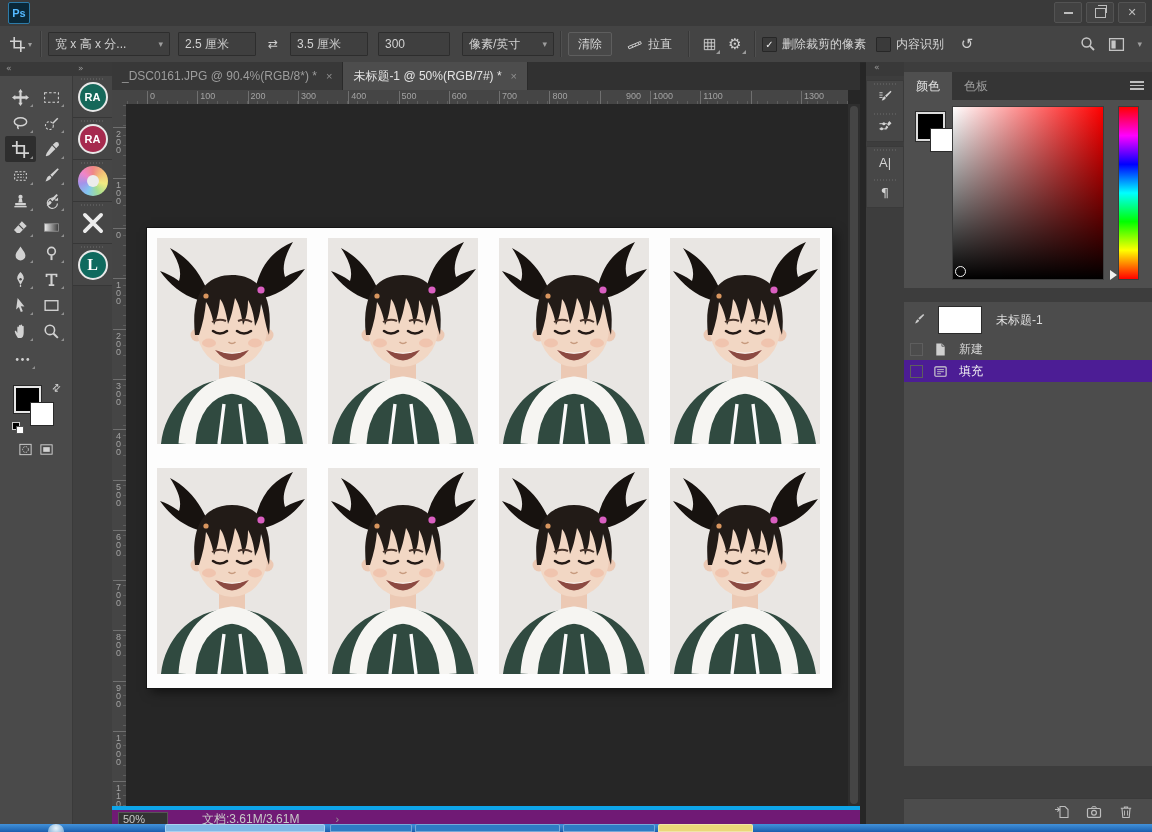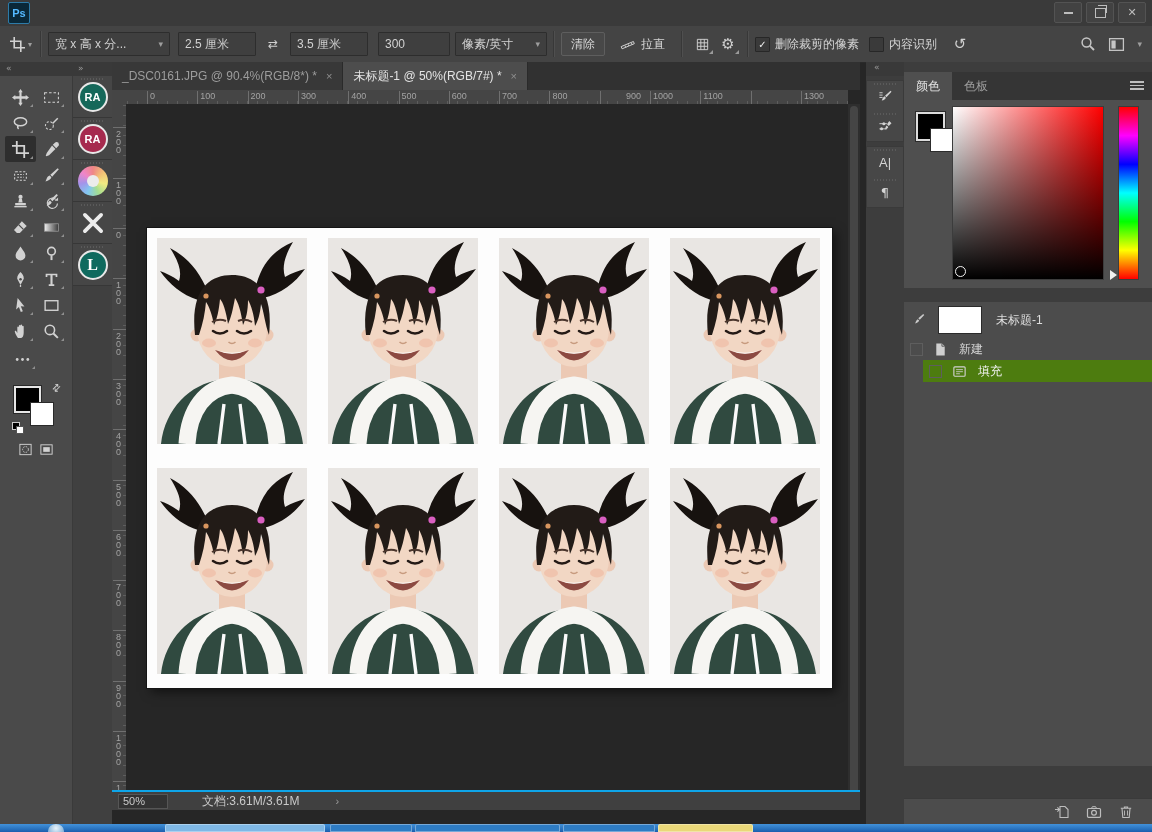--- a/index.html
+++ b/index.html
@@ -75,21 +75,21 @@
   #vruler{position:absolute;left:0;top:42px;width:14px;height:702px;background:#454545;border-right:1px solid #333;overflow:hidden;
      background-image:repeating-linear-gradient(180deg,#5d5d5d 0 1px,transparent 1px 10px);background-size:3px 100%;background-position:right 1px;background-repeat:no-repeat;background-color:#454545;}
   .v-lab{position:absolute;left:0;width:13px;text-align:center;font-size:9px;line-height:8px;color:#a3a3a3;white-space:pre-line;}
   .v-tick{position:absolute;right:0;width:13px;height:1px;background:#6f6f6f;}
   #viewport{position:absolute;left:14px;top:42px;width:722px;height:702px;background:#262626;overflow:hidden;}
   #vscroll{position:absolute;left:736px;top:42px;width:12px;height:702px;background:#2e2e2e;}
   #vscroll .thumb{position:absolute;left:2px;top:2px;width:8px;height:698px;background:#454545;border-radius:4px;}
   #canvas{position:absolute;left:21px;top:124px;width:685px;height:460px;background:#fdfdfd;
           box-shadow:0 0 0 1px #151515,4px 4px 10px rgba(0,0,0,.55);}
   .photo{position:absolute;width:150px;height:206px;}
-  #statusbar{position:absolute;left:0;top:728px;width:748px;height:18px;background:#404040;border-top:2px solid #0ea5e9;
+  #statusbar{position:absolute;left:0;top:744px;width:748px;height:18px;background:#701a75;border-top:4px solid #0ea5e9;
              display:flex;align-items:center;font-size:11px;color:#c9c9c9;}
   #zoom-box{width:44px;height:13px;background:#333;border:1px solid #565656;margin-left:6px;display:flex;align-items:center;padding-left:4px;}
   #doc-info{margin-left:34px;font-size:12px;}
   #status-expander{margin-left:36px;color:#9a9a9a;}
   
   #iconstrip{position:absolute;left:866px;top:62px;width:38px;height:762px;background:#3d3d3d;}
   #iconstrip .hdr{height:14px;font-size:9px;color:#9c9c9c;background:#393939;padding-left:8px;}
   .strip-group{width:36px;margin:4px auto 0 auto;background:#474747;border:1px solid #3a3a3a;}
   .strip-cell{position:relative;height:30px;display:flex;align-items:center;justify-content:center;color:#d5d5d5;font-size:13px;}
   .strip-cell::before{content:"";position:absolute;top:2px;left:7px;right:7px;height:2px;
@@ -108,21 +108,21 @@
      background:linear-gradient(to top,#000,rgba(0,0,0,0)),linear-gradient(to right,#fff,#ff0000);}
   #sat-cursor{position:absolute;left:2px;bottom:2px;width:9px;height:9px;border:1.5px solid #f2f2f2;border-radius:50%;}
   #hue-bar{position:absolute;left:214px;top:6px;width:19px;height:172px;border:1px solid #3c3c3c;
      background:linear-gradient(to bottom,#f00,#f0f,#00f,#0ff,#0f0,#ff0,#f00);}
   #hue-cursor{position:absolute;left:206px;top:170px;width:0;height:0;
      border-top:5px solid transparent;border-bottom:5px solid transparent;border-left:7px solid #f0f0f0;}
   #history-body{position:relative;background:#4c4c4c;height:464px;}
   #snapshot-row{display:flex;align-items:center;height:36px;}
   #snapshot-row .thumb{width:42px;height:26px;background:#fff;border:1px solid #2b2b2b;margin-right:14px;}
   .hist-row{display:flex;align-items:center;height:22px;font-size:12px;color:#d5d5d5;}
-  .hist-row.selected{background:#4d7c0f;color:#f4f4f4;margin-left:19px;}
+  .hist-row.selected{background:#4c1d95;color:#f4f4f4;}
   .src-box{width:11px;height:11px;border:1px solid #5e5e5e;margin:0 8px 0 6px;flex:0 0 auto;}
   .hist-icon{width:18px;display:flex;justify-content:center;margin-right:10px;}
   #history-footer{position:absolute;left:0;bottom:0;width:248px;height:26px;background:#4c4c4c;border-top:1px solid #3a3a3a;
      display:flex;align-items:center;justify-content:flex-end;gap:16px;padding-right:18px;box-sizing:border-box;}
   
   #taskbar{position:absolute;left:0;top:824px;width:1152px;height:8px;background:linear-gradient(#4292da,#1a5fae);}
   #orb{position:absolute;left:48px;top:0px;width:16px;height:14px;border-radius:50%;background:radial-gradient(circle at 50% 30%,#e8f3fb,#7fb0d8 70%,#3a72a8);}
   .tile{position:absolute;top:0;height:8px;border-radius:2px 2px 0 0;border:1px solid rgba(255,255,255,.35);box-sizing:border-box;}
   svg{display:block;}
 </style>
@@ -155,21 +155,21 @@
       </span>
     <span class="opt-sep"></span>
     <span class="opt-box" style="width:108px">
         <span>宽 x 高 x 分...</span>
         <span class="opt-chevron">▾</span>
       </span>
     <span class="opt-box" style="width:64px;margin-left:8px">2.5 厘米</span>
     <span class="icon-btn uni" style="margin:0 4px">⇄</span>
     <span class="opt-box" style="width:64px">3.5 厘米</span>
     <span class="opt-box" style="width:58px;margin-left:10px">300</span>
-    <span class="opt-box" style="width:78px;margin-left:5px">
+    <span class="opt-box" style="width:78px;margin-left:12px">
         <span>像素/英寸</span>
         <span class="opt-chevron">▾</span>
       </span>
     <span class="opt-sep"></span>
     <span class="opt-btn">清除</span>
     <span class="icon-btn" style="margin-left:10px">
         <span id="opt-straighten-icon">
           <svg width="16" height="16" viewBox="0 0 16 16">
             <path d="M1.2 10.6l12.2-5.1.9 2.2L2.1 12.8z" fill="none" stroke="#d2d2d2"></path>
             <path d="M5 9.6l.7 1.7M8.2 8.3l.7 1.7M11.4 7l.7 1.7" stroke="#d2d2d2" stroke-width=".9"></path>

